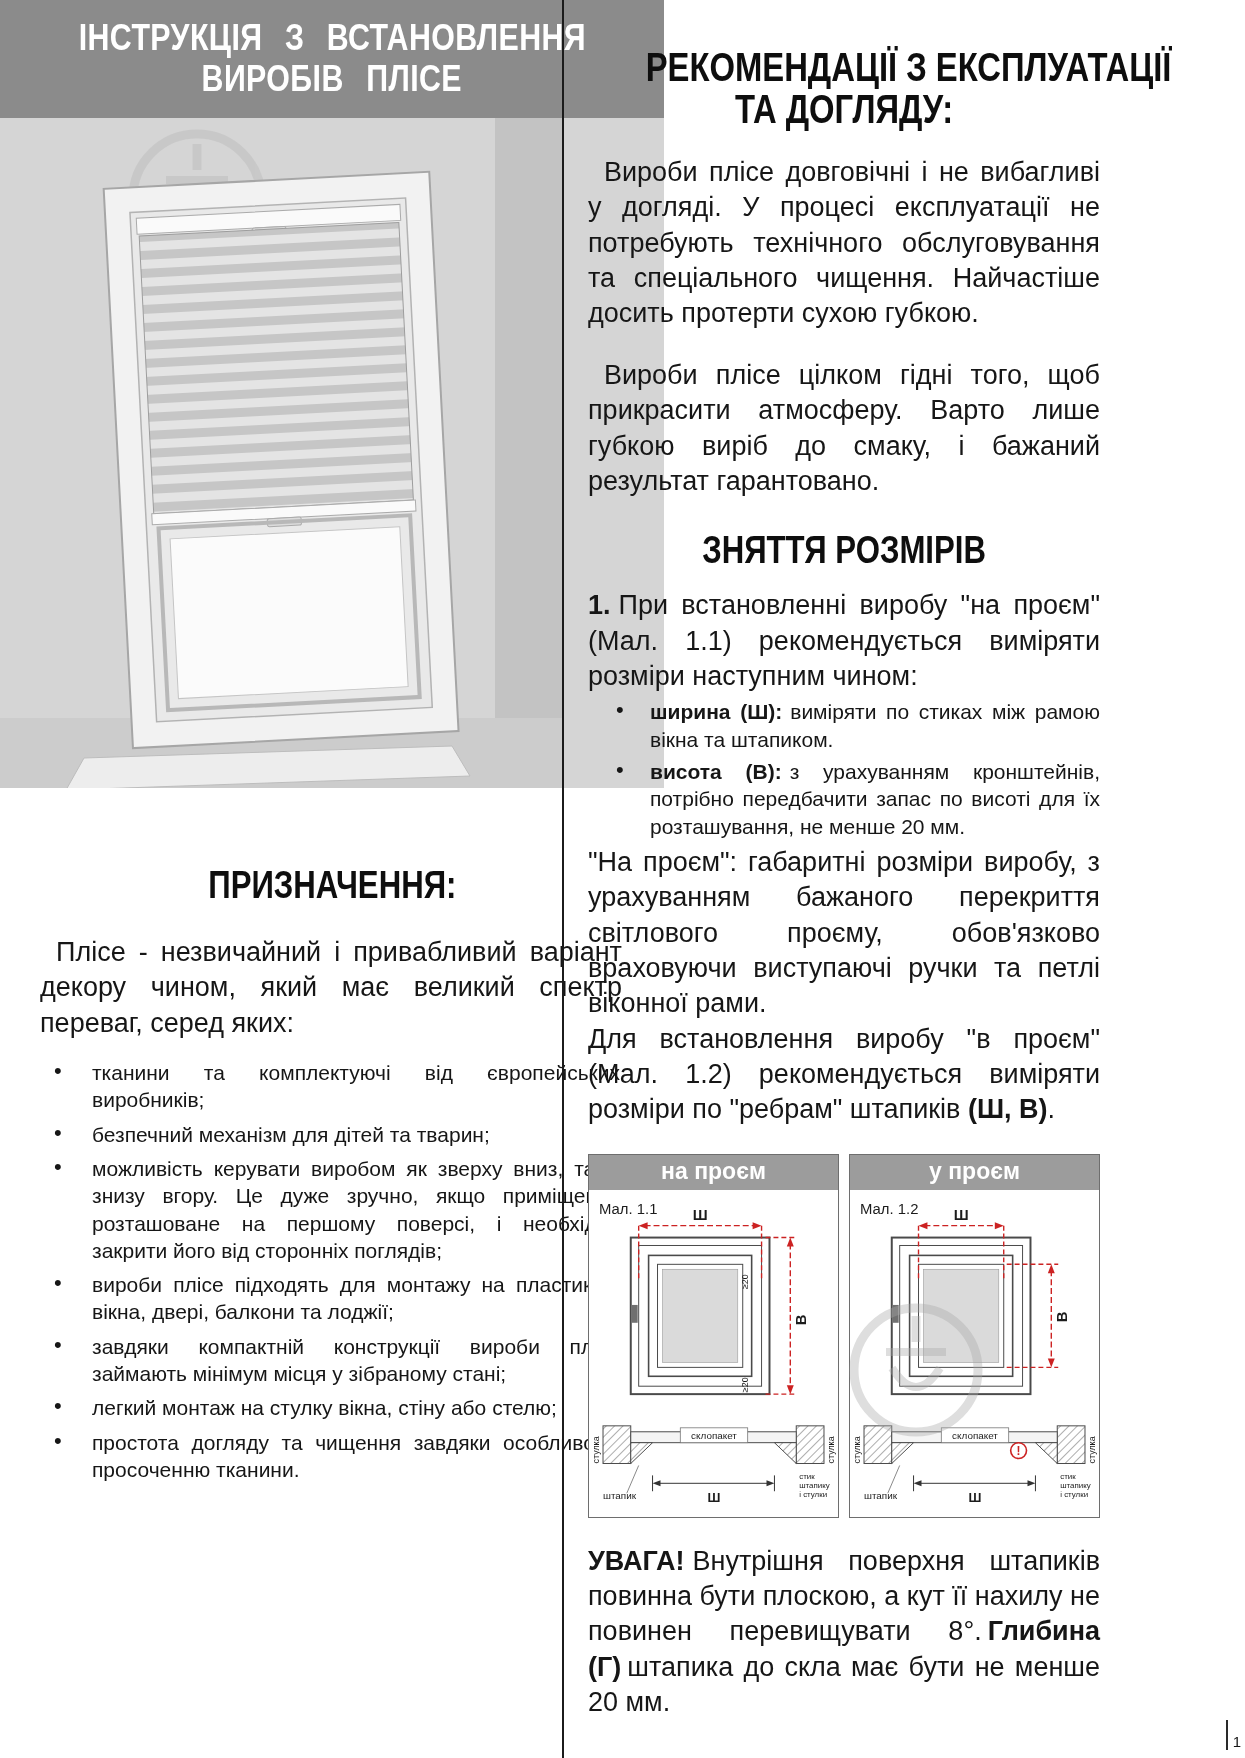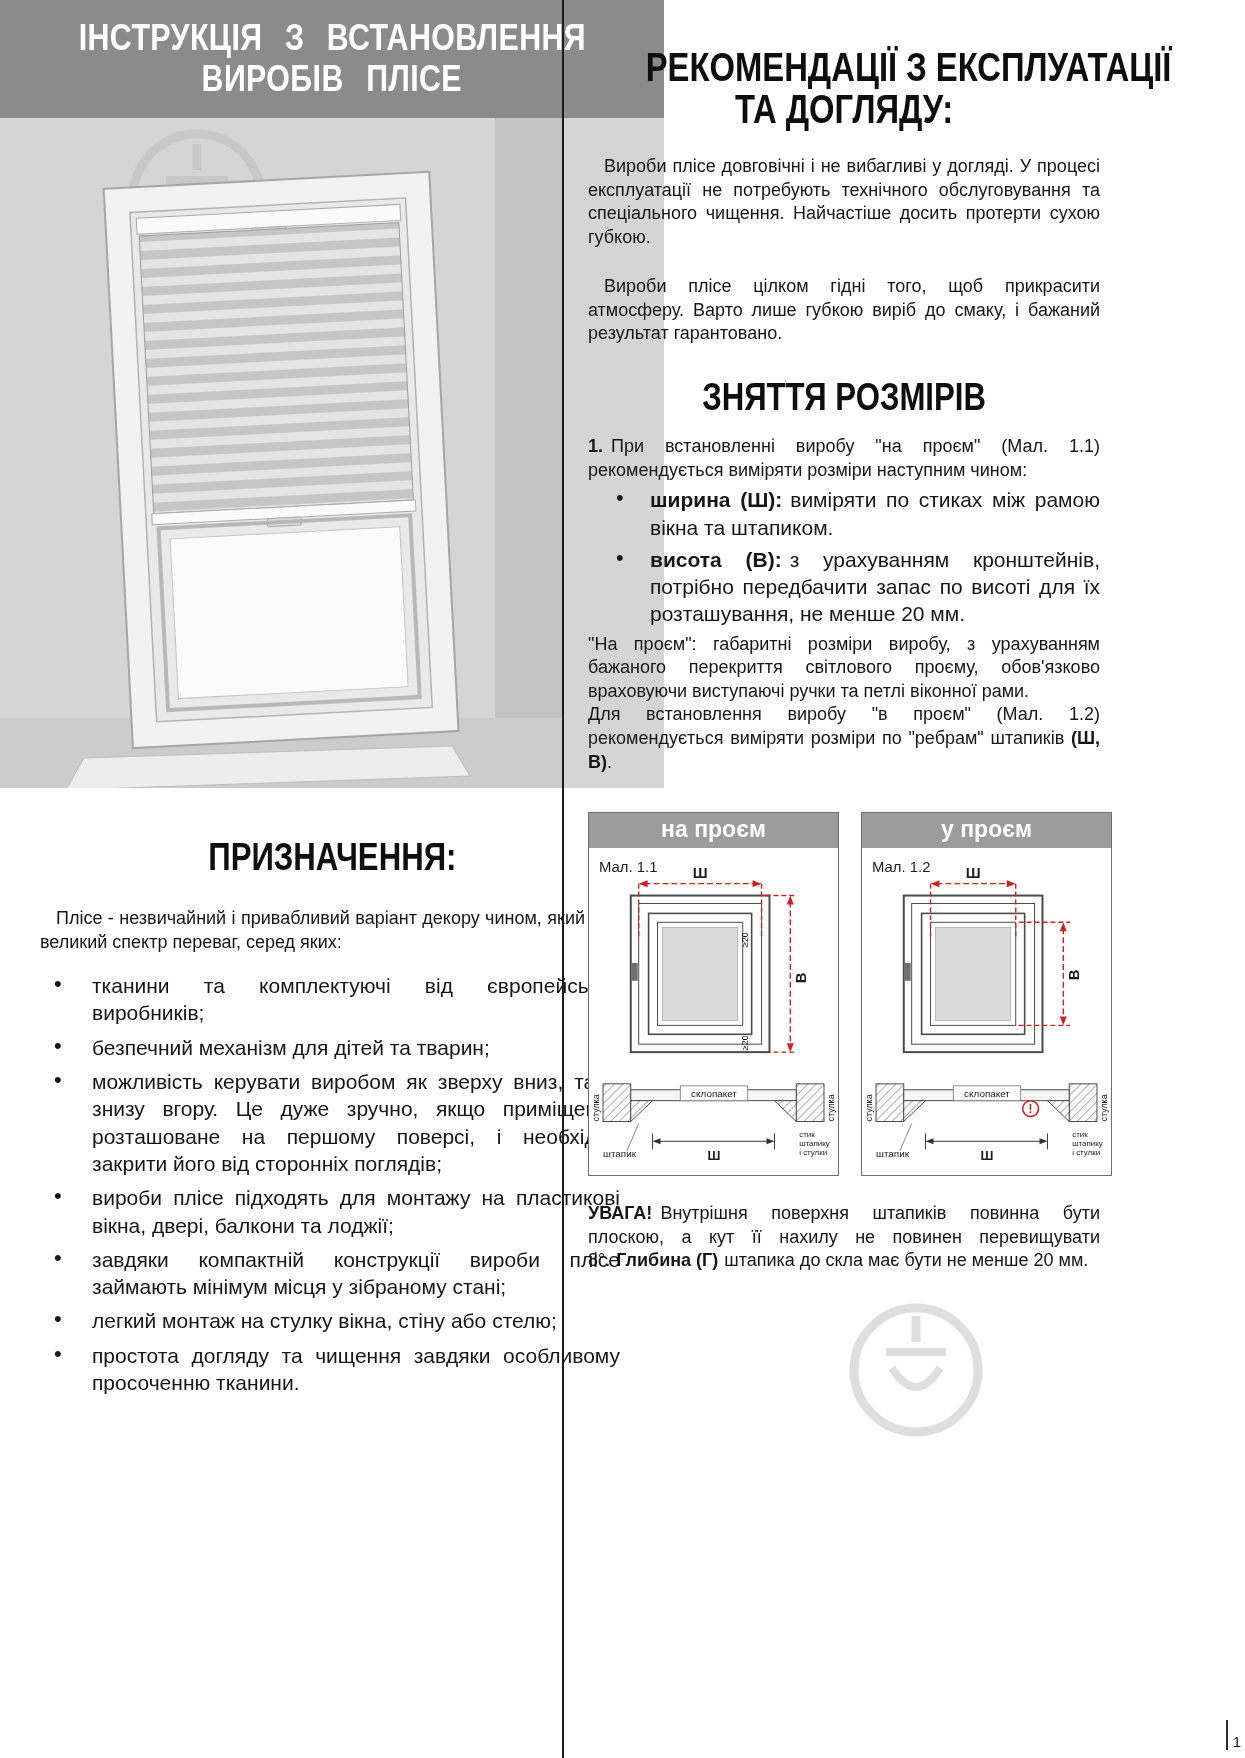--- a/index.html
+++ b/index.html
@@ -15,44 +15,44 @@
   .band { height:118px; background:#8b8b8b; color:#fff; display:flex; flex-direction:column;
           justify-content:center; align-items:center; }
   .band-line { line-height:1.1; text-align:center; }
   .cond { display:inline-block; transform:scaleX(0.82); transform-origin:50% 50%; white-space:nowrap; }
   .band .cond { font-size:37px; font-weight:bold; word-spacing:0.45em; letter-spacing:0.5px; }
 
   .illustration { height:670px; background:#d5d5d5; overflow:hidden; }
   .illustration svg { display:block; }
 
   .h-center { text-align:center; font-weight:bold; color:#0e0e0e; }
-  .purpose-title { margin-top:48px; font-size:38px;text-decoration:underline; }
+  .purpose-title { margin-top:76px; font-size:38px;text-decoration:underline; }
   .care-title    { margin-top:30px; font-size:40px; line-height:1.05; }
   .measure-title { margin-top:30px; margin-bottom:16px; font-size:38px; }
 
-  .body-text { font-size:18px; line-height:1.31; text-align:justify; }
+  .body-text { font-size:27px; line-height:1.31; text-align:justify; }
   .ind { text-indent:16px; }
   .intro { margin:28px 42px 0 40px; }
 
   .care-p1 { margin-top:25px; }
   .care-p3 { margin-top:26px; }
 
   ul.dot-list { list-style:none; }
   .purpose-list { margin:18px 44px 0 52px; }
   .purpose-list li { position:relative; padding-left:40px; font-size:21px; line-height:1.3;
                      text-align:justify; margin-bottom:7px; }
   .meas-list { margin:4px 0 2px 26px; }
   .meas-list li { position:relative; padding-left:36px; font-size:21px; line-height:1.3;
                   text-align:justify; margin-bottom:5px; }
   ul.dot-list li::before { content:"\2022"; position:absolute; left:2px; top:-2px; font-size:22px; }
 
   b.sp-r  { margin-right:8px; }
   b.sp-lr { margin-left:6px; margin-right:6px; }
 
-  .figs { display:flex; gap:22px; margin-top:38px; }
+  .figs { display:flex; gap:10px; margin-top:26px; }
   .panel { width:251px; border:1px solid #6e6e6e; background:#fff; }
   .panel-head { background:#9c9c9c; color:#fff; font-weight:bold; font-size:23px;
                 text-align:center; padding:3px 0 5px; }
   svg.fig-svg { display:block; width:249px; height:327px; background:#fff; }
 
   .att { margin-top:26px; }
 
   svg text { font-family:"Liberation Sans", sans-serif; fill:#1c1c1c; }
   .t-fig   { font-size:15px; }
   .t-dim   { font-size:15px; font-weight:bold; }

